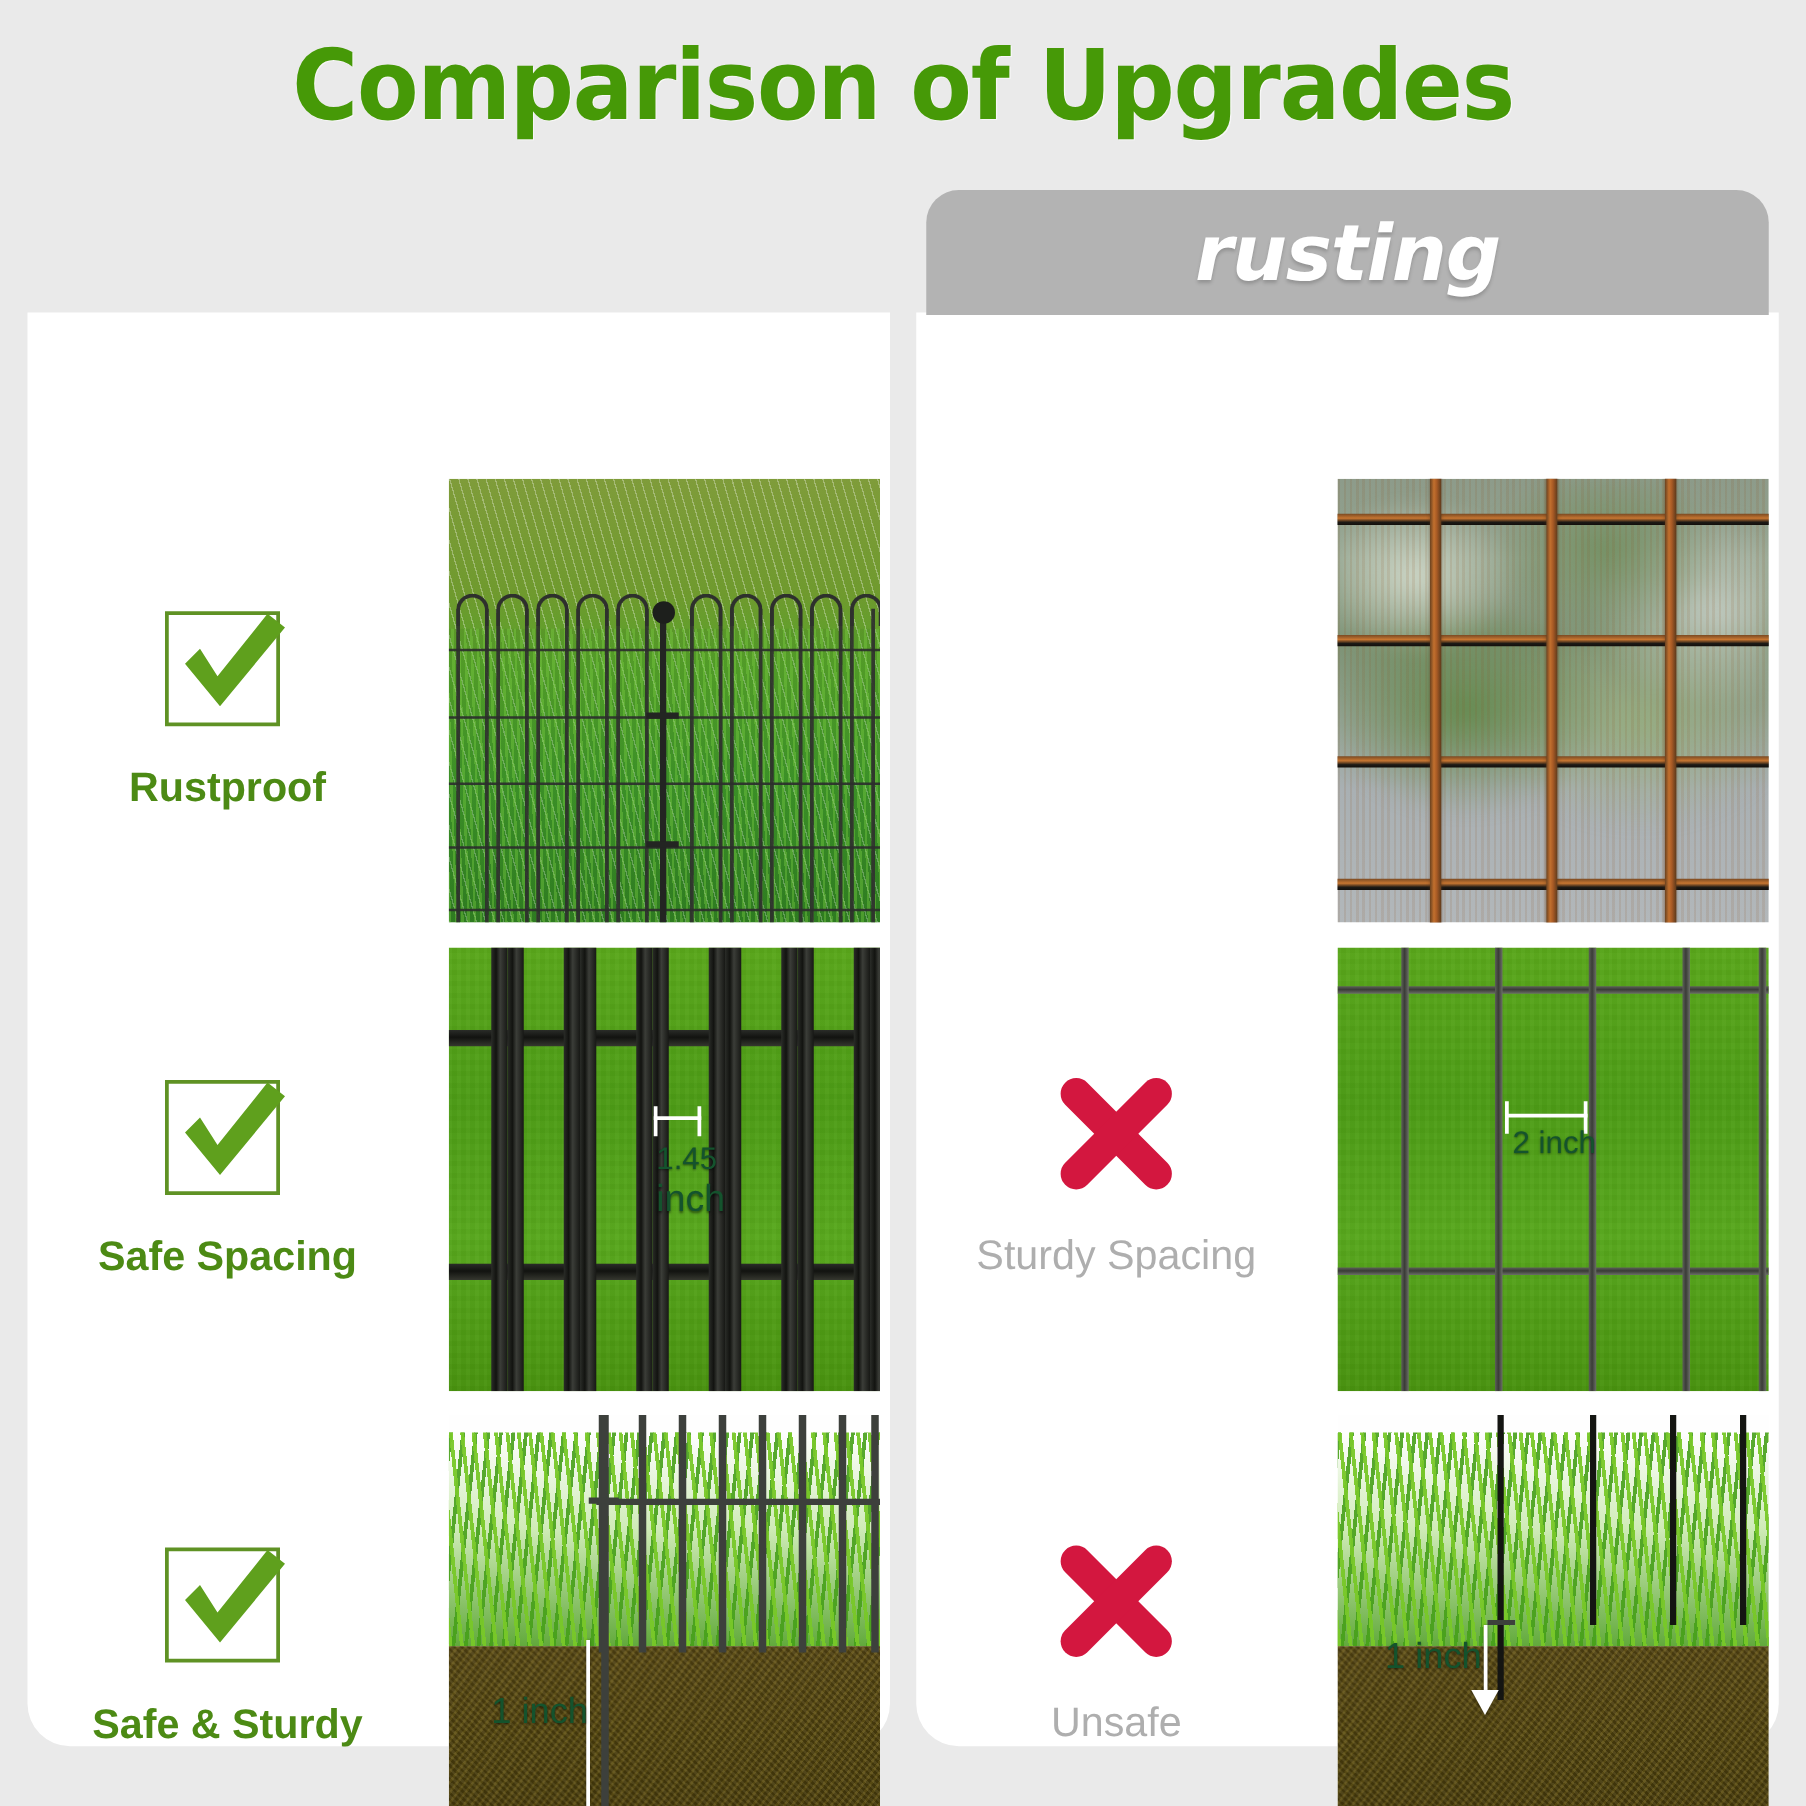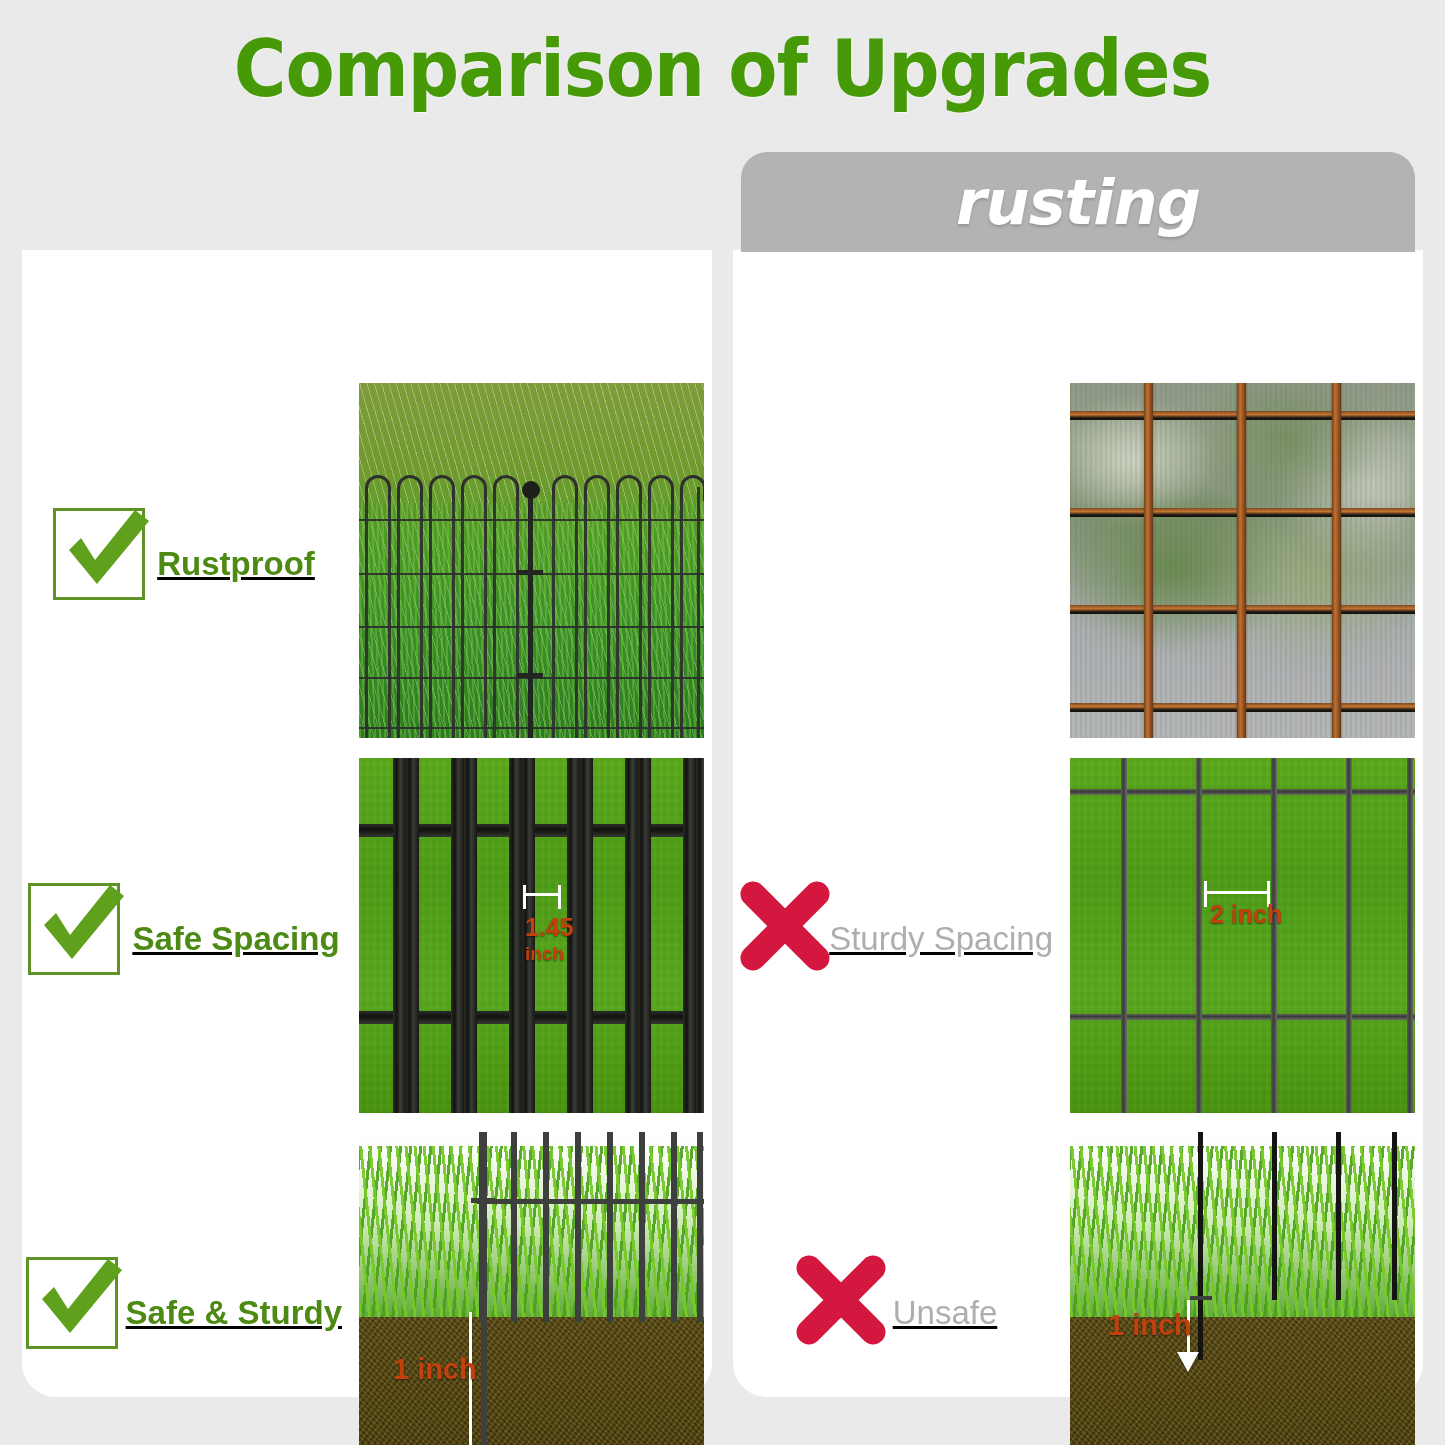--- a/index.html
+++ b/index.html
@@ -47,21 +47,21 @@
   .panel.left .body-card{border-radius:0 0 34px 34px;}
 
   
   .row{position:absolute;left:0;width:690px;height:362px;}
   .row.r1{top:133px;}
   .row.r2{top:508px;}
   .row.r3{top:882px;}
 
   .feature{
     position:absolute;left:0;top:0;width:320px;height:362px;
-    display:flex;flex-direction:row;align-items:center;justify-content:center;text-decoration:underline;
+    display:flex;flex-direction:column;align-items:center;justify-content:center;
   }
 
   
   .check-icon{position:relative;width:108px;height:108px;margin-bottom:24px;}
   .check-icon .box{
     position:absolute;left:4px;top:10px;width:92px;height:92px;
     border:3px solid #5f9224;box-sizing:border-box;
   }
   .check-icon svg{position:absolute;left:0;top:0;overflow:visible;}
 
@@ -124,21 +124,21 @@
   .bar-v-thick{position:absolute;top:0;bottom:0;width:13px;
     background:linear-gradient(90deg,#2a2c28 0%,#121310 30%,#3b3d38 55%,#171815 100%);}
   .bar-h-thick{position:absolute;left:0;right:0;height:13px;
     background:linear-gradient(180deg,#2a2c28,#121310 45%,#35372f);}
   .bar-v-thin{position:absolute;top:0;bottom:0;width:6px;
     background:linear-gradient(90deg,#5c5f58,#3a3c37 45%,#6b6e67);}
   .bar-h-thin{position:absolute;left:0;right:0;height:6px;
     background:linear-gradient(180deg,#5c5f58,#3a3c37 45%,#6b6e67);}
   .dim-bar{position:absolute;height:3px;background:#fff;}
   .dim-cap{position:absolute;width:3px;background:#fff;}
-  .dim-text{position:absolute;color:#c2410c;font-weight:bold;line-height:1.05;
+  .dim-text{position:absolute;color:#14532d;font-weight:normal;line-height:1.05;
     text-shadow:0 1px 2px rgba(0,0,0,.5);}
 
   
   .ph-soil{position:absolute;inset:0;background:#fff;}
   .sky{position:absolute;left:0;right:0;top:0;height:52%;background:#fefefe;}
   .grass{position:absolute;left:0;right:0;top:4%;height:48%;
     background:
       repeating-linear-gradient(84deg, rgba(120,200,40,.95) 0 3px, rgba(255,255,255,0) 3px 9px),
       repeating-linear-gradient(96deg, rgba(70,160,25,.9) 0 3px, rgba(255,255,255,0) 3px 10px),
       linear-gradient(180deg, rgba(255,255,255,0) 0%, rgba(120,200,50,.35) 45%, rgba(70,155,25,.85) 100%);
@@ -255,21 +255,21 @@
         <div class="bar-v-thick" style="left:221px;"></div>
         <div class="bar-v-thick" style="left:266px;"></div>
         <div class="bar-v-thick" style="left:279px;"></div>
         <div class="bar-v-thick" style="left:324px;"></div>
         <div class="bar-v-thick" style="left:337px;"></div>
 
         <div class="dim-bar" style="left:164px;top:135px;width:38px;"></div>
         <div class="dim-cap" style="left:164px;top:127px;height:24px;"></div>
         <div class="dim-cap" style="left:199px;top:127px;height:24px;"></div>
         <div class="dim-text" style="left:166px;top:156px;font-size:25px;">1.45</div>
-        <div class="dim-text" style="left:166px;top:186px;font-size:19px;">inch</div>
+        <div class="dim-text" style="left:166px;top:186px;font-size:30px;">inch</div>
       </div>
     </div>
 
     <div class="row r3">
       <div class="feature">
         <div class="check-icon">
           <div class="box"></div>
           <svg width="108" height="108" viewBox="0 0 108 108">
             <path d="M20 52 L32 40 L46 62 L86 12 L100 23 L48 86 Z" fill="#5fa01d"></path>
           </svg>

